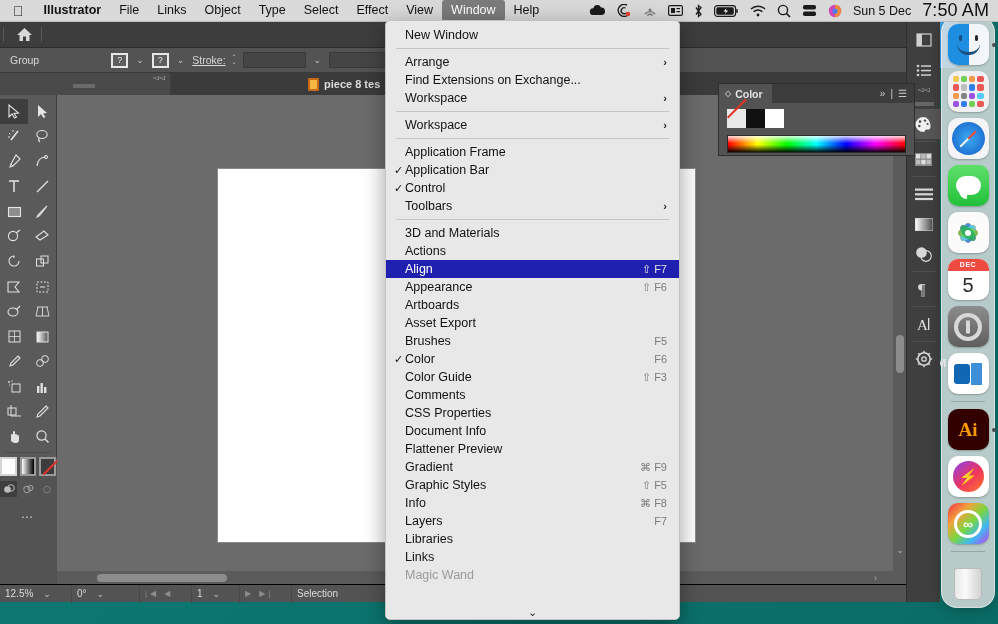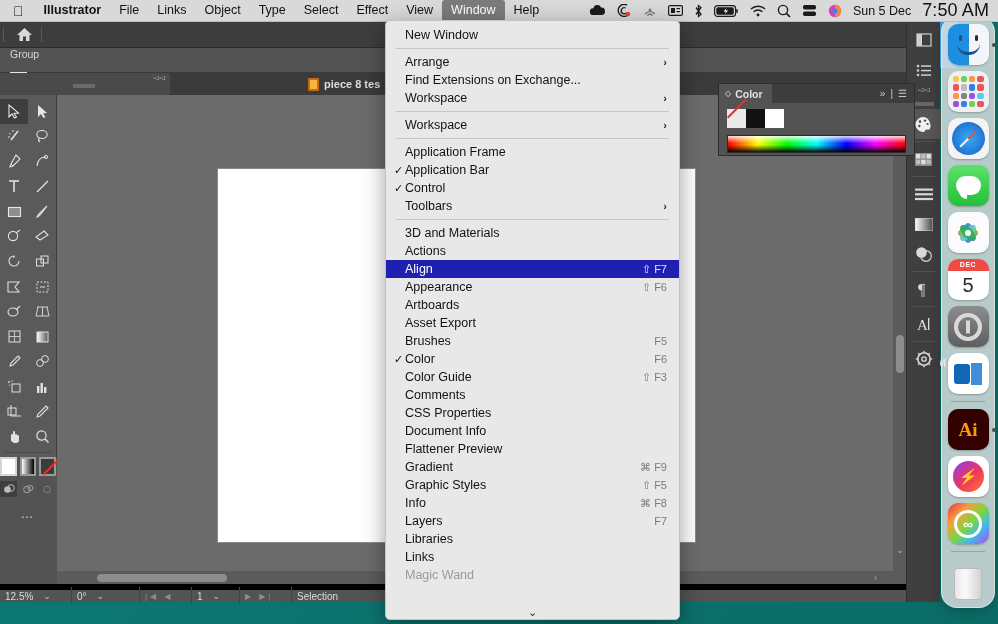--- a/index.html
+++ b/index.html
@@ -46,24 +46,24 @@
   .app-bar {
     height: 26px; background: #3d3d3d;
     display: flex; align-items: center;
     border-bottom: 1px solid #2c2c2c;
   }
   .app-bar .sep { width: 1px; height: 15px; background: #5a5a5a; margin: 0 3px; }
   .home-btn { width: 28px; height: 22px; display:flex; align-items:center; justify-content:center; margin-left: 3px;}
   
   .control-bar {
     height: 25px; background: #535353;
-    display: flex; align-items: flex-start;
+    display: flex; align-items: center;
     font-size: 10.5px; color: #d6d6d6;
     border-bottom: 1px solid #3a3a3a;
-    padding-left: 10px; gap: 6px; flex-direction: column;
+    padding-left: 10px; gap: 6px;
   }
   .cb-label { color: #d8d8d8; font-size: 10.5px; }
   .cb-swatch {
     width: 17px; height: 15px; background: #5e5e5e;
     border: 2px solid #e8e8e8; color: #e8e8e8; font-size: 9px;
     display: flex; align-items: center; justify-content: center;
   }
   .cb-caret { color: #c9c9c9; font-size: 9px; padding: 0 2px; }
   .cb-ul { text-decoration: underline; }
   .cb-stepper { display: flex; flex-direction: column; font-size: 6px; color: #ccc; line-height: 5px; }
@@ -142,21 +142,21 @@
   .hscroll { position:absolute; left:0; right:13px; bottom:0; height:13px; background:#5b5b5b; }
   .hthumb { position:absolute; left:40px; top:3px; width:130px; height:8px; background:#8d8d8d; border-radius:4px; }
   .vs-arrow { position:absolute; right:2px; bottom:16px; font-size:9px; color:#b5b5b5; }
   .hs-arrow { position:absolute; right:16px; bottom:1px; font-size:9px; color:#b5b5b5; }
   .corner-grip { position:absolute; right:0; bottom:0; width:13px; height:13px; background:#5b5b5b; }
 
   
   .status-bar {
     position: absolute; left: 0; bottom: 0; width: 906px; height: 18px;
     background: #535353; display: flex; align-items: center;
-    font-size: 10px; color: #dcdcdc; border-top: 6px solid #000000;
+    font-size: 10px; color: #dcdcdc; border-top: 1px solid #000000;
   }
   .sb-cell { display: flex; align-items: center; height: 18px; padding: 0 5px; border-right: 1px solid #474747; }
   .sb-caret { color:#c2c2c2; font-size:9px; margin-left: 10px; }
   .sb-nav { color:#c9c9c9; font-size:8px; letter-spacing:3px; }
   .sb-nav.dim { color:#8d8d8d; }
   .sb-status { flex:1; text-align:center; }
 
   
   .right-dock {
     position: absolute; right: 0; top: 0; width: 34px; height: 580px;

